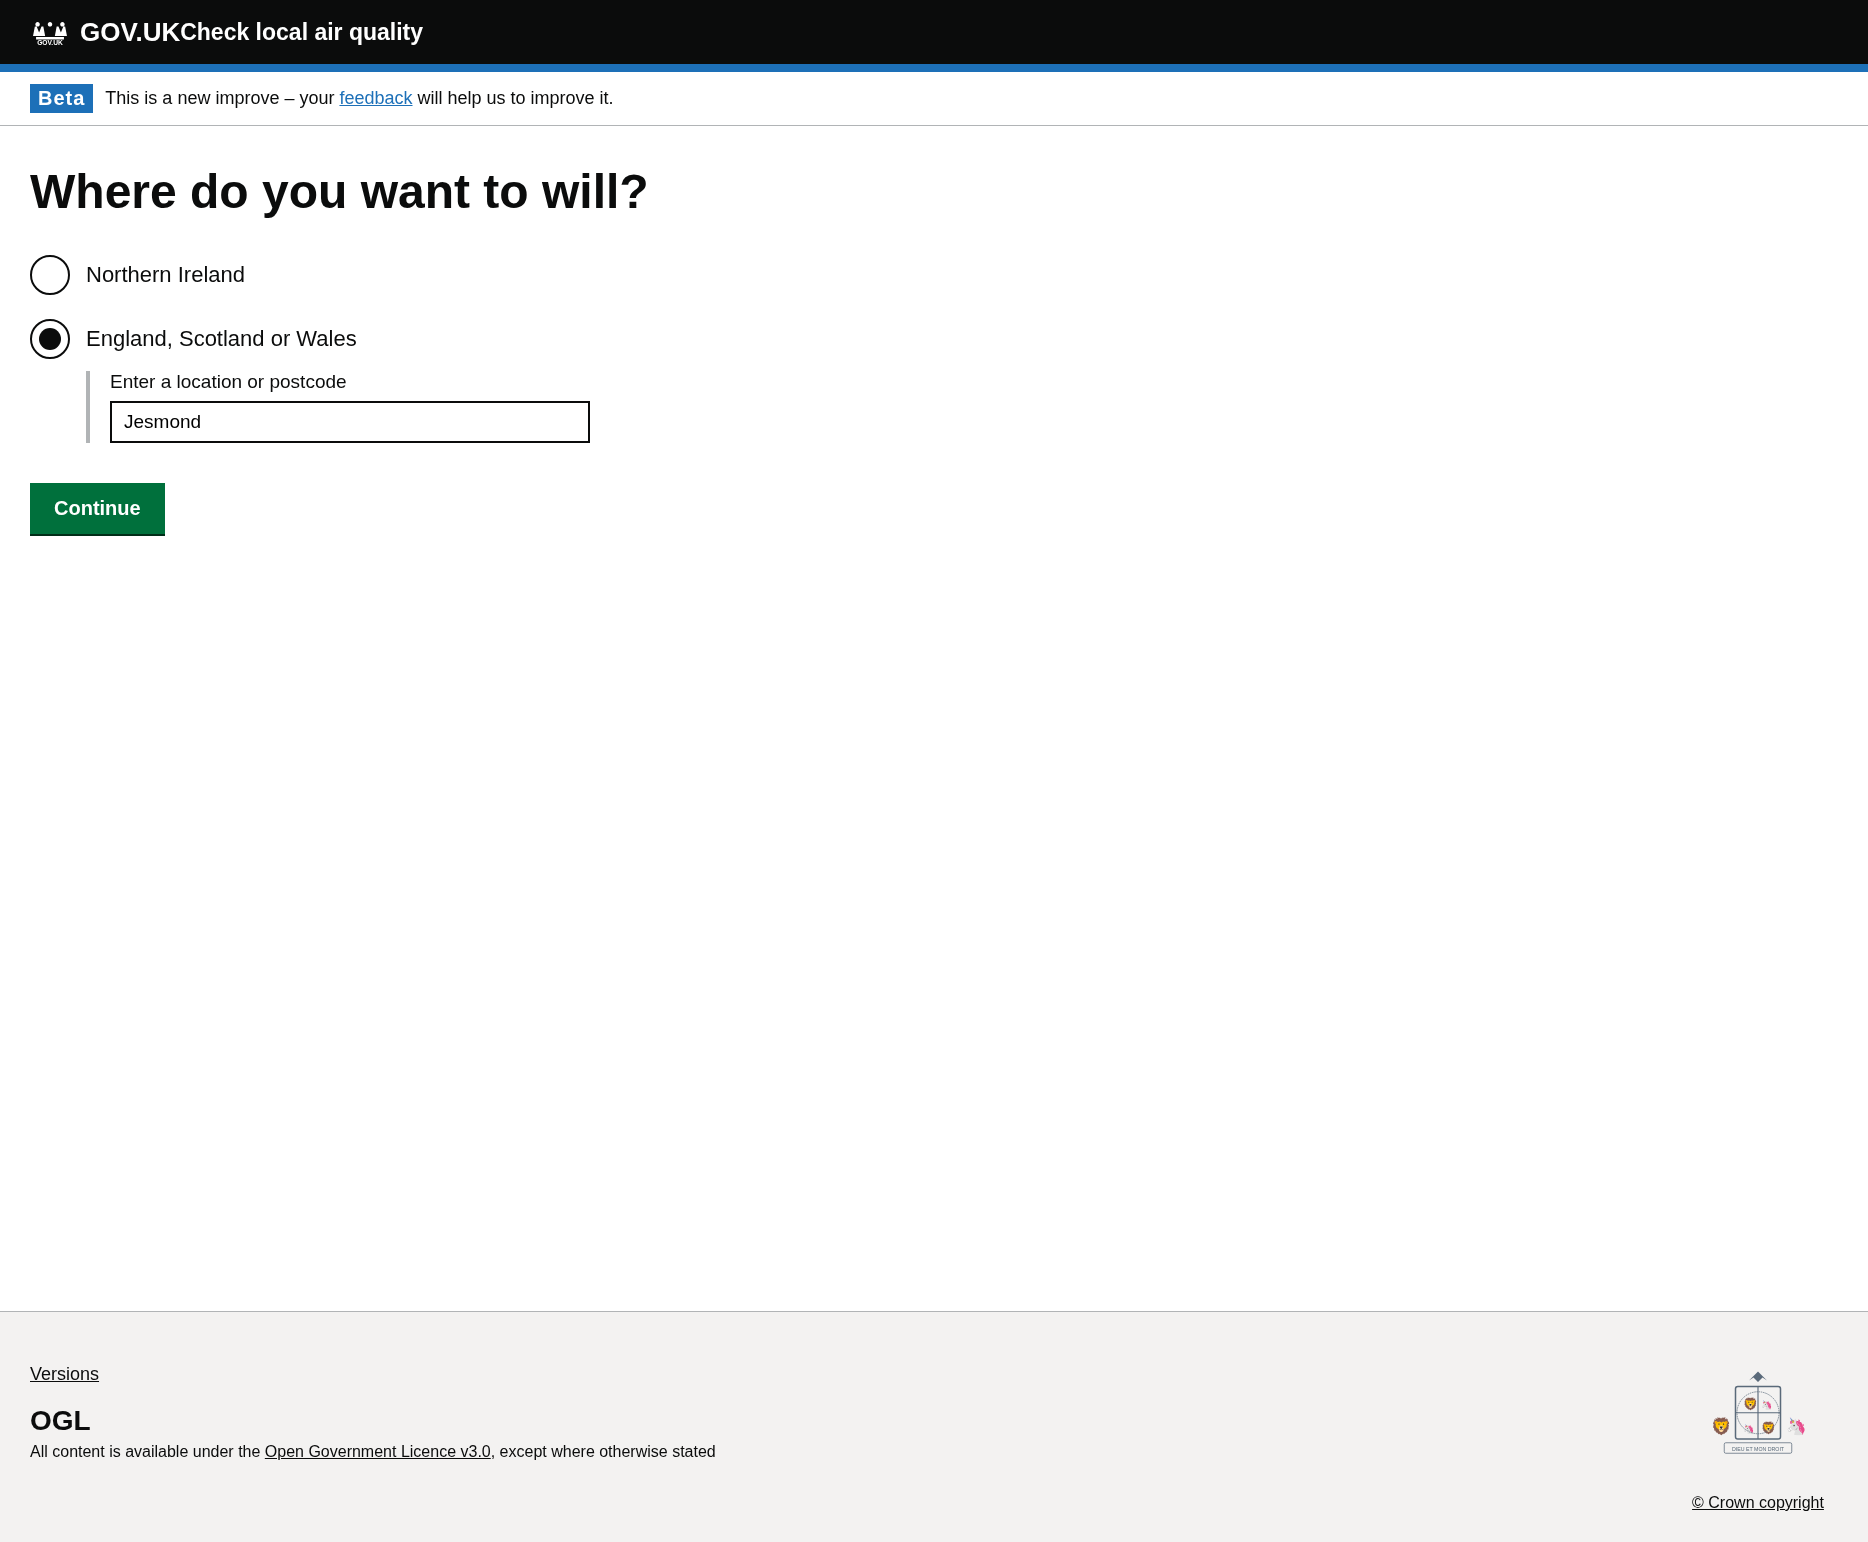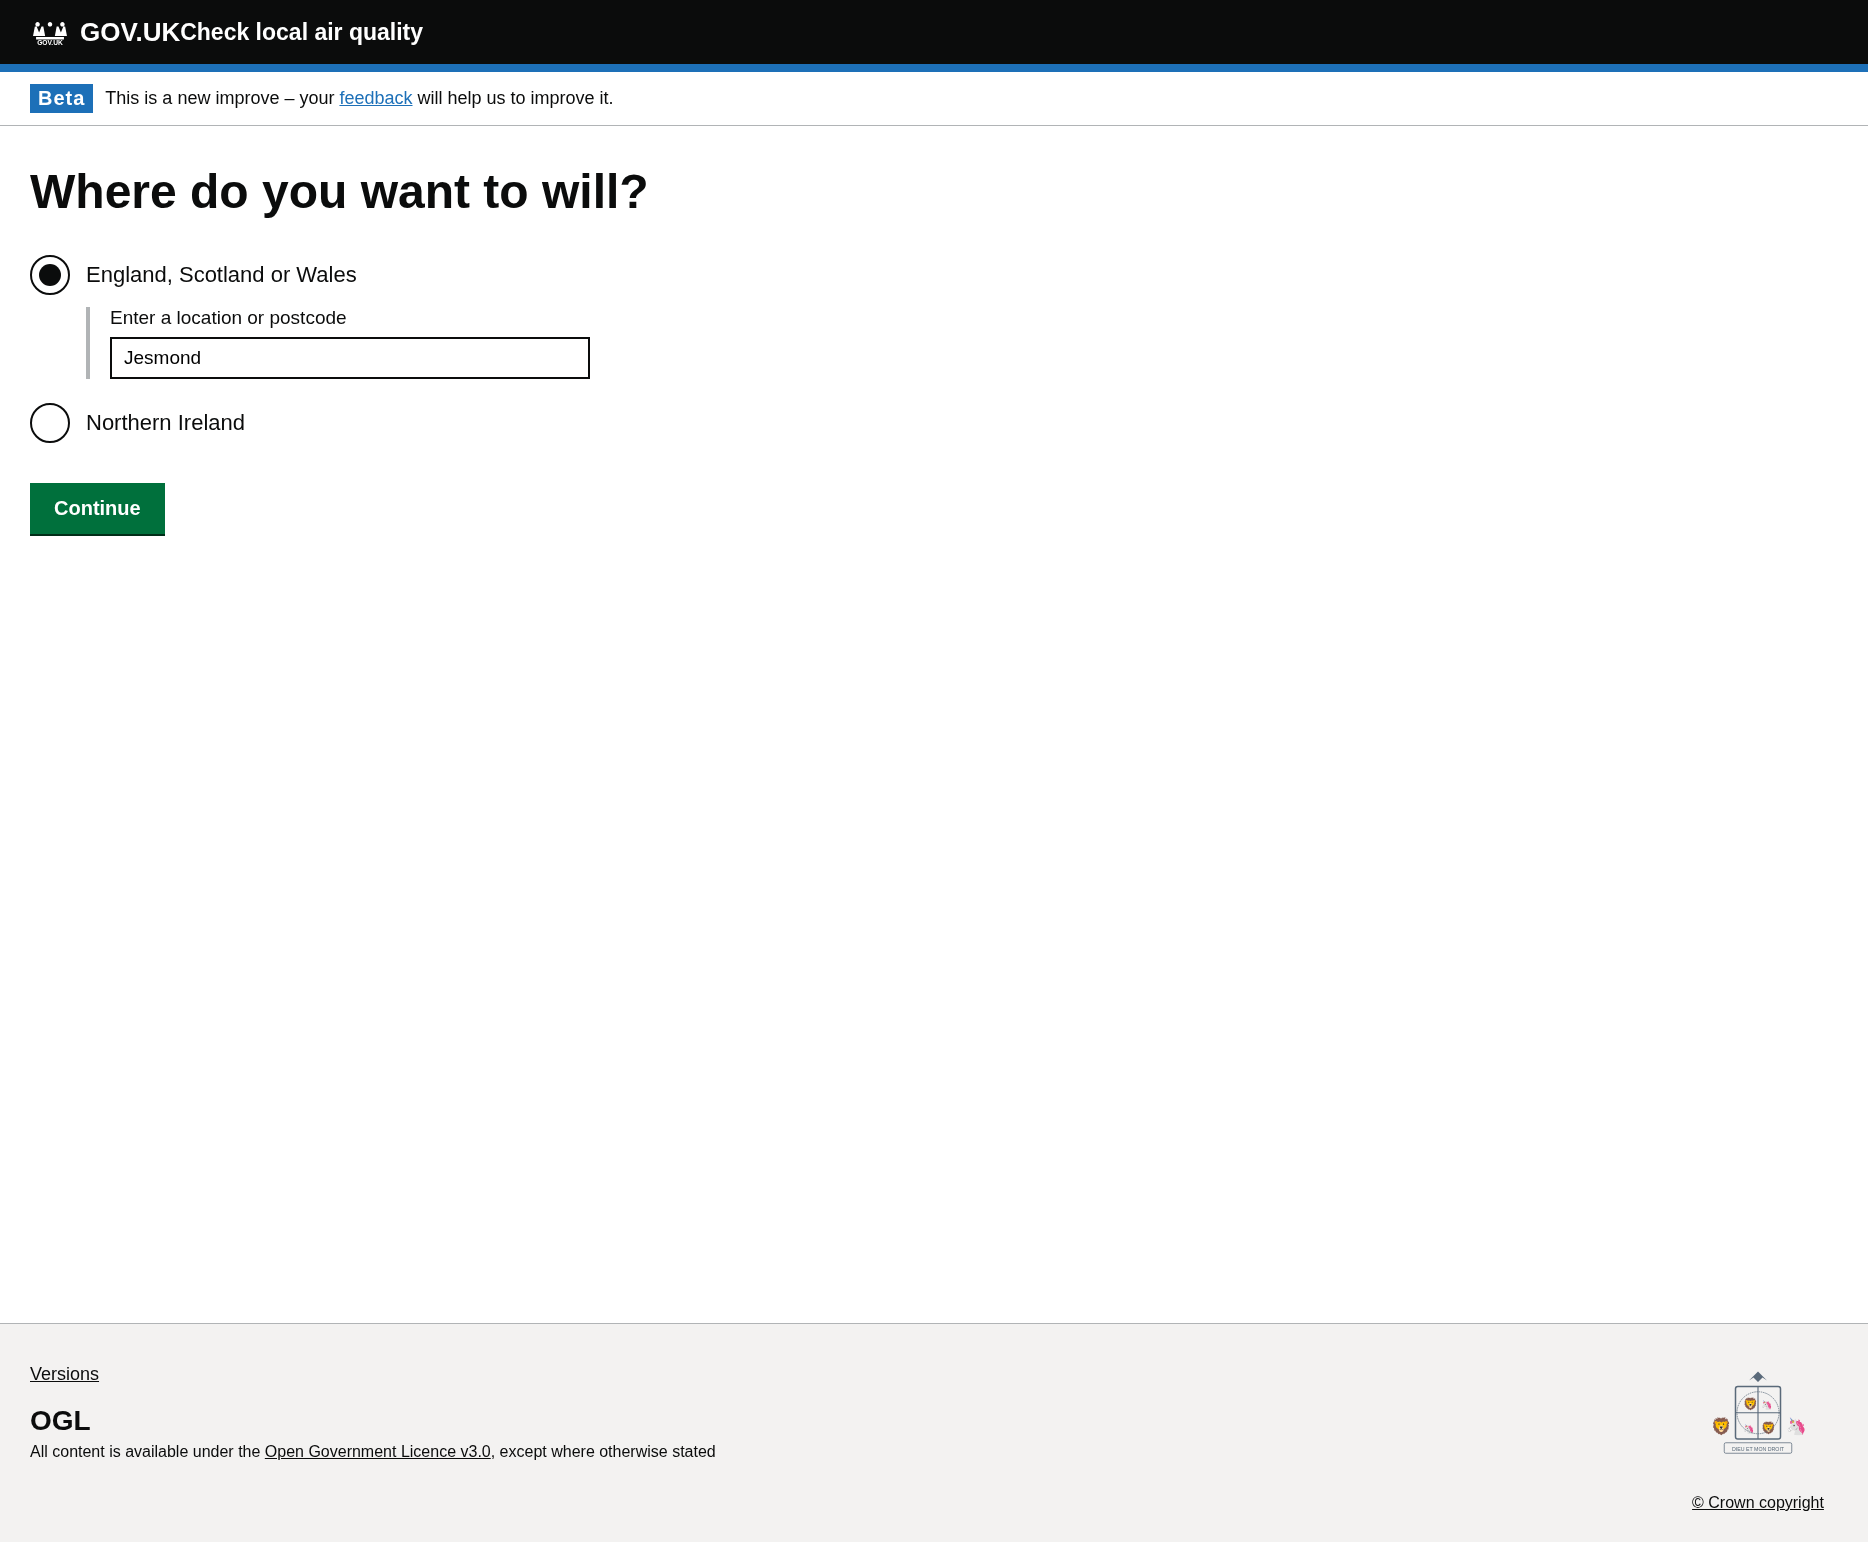--- a/index.html
+++ b/index.html
@@ -166,21 +166,21 @@
       font-weight: 700;
       padding: 12px 22px;
       cursor: pointer;
       box-shadow: 0 2px 0 #002d18;
     }
 
     
     .footer {
       background: #f3f2f1;
       border-top: 1px solid #b1b4b6;
-      padding: 40px 30px 30px;
+      padding: 52px 30px 30px;
       display: flex;
       justify-content: space-between;
       align-items: flex-start;
     }
 
     .footer-left {
       display: flex;
       flex-direction: column;
       gap: 20px;
     }
@@ -253,34 +253,34 @@
   </span>
 </div>
 
 <main class="main">
   <h1 class="page-heading">Where do you want to will?</h1>
 
   <div class="radio-group">
 
     <div class="radio-item">
       <label class="radio-label-row">
+        <input type="radio" class="radio-input" name="location" id="northern-ireland" style="">
+        <span class="radio-label-text">Northern Ireland</span>
+      </label>
+    </div>
+
+    <div class="radio-item">
+      <label class="radio-label-row">
         <input type="radio" class="radio-input" name="location" id="england-scotland-wales" checked="" style="">
         <span class="radio-label-text">England, Scotland or Wales</span>
       </label>
       <div class="conditional-reveal">
         <label class="input-label" for="location-input">Enter a location or postcode</label>
         <input type="text" id="location-input" class="text-input" value="Jesmond" style="">
       </div>
-    </div>
-
-    <div class="radio-item">
-      <label class="radio-label-row">
-        <input type="radio" class="radio-input" name="location" id="northern-ireland" style="">
-        <span class="radio-label-text">Northern Ireland</span>
-      </label>
     </div>
 
   </div>
 
   <button class="continue-btn">Continue</button>
 </main>
 
 <footer class="footer">
   <div class="footer-left">
     <a href="#" class="footer-versions-link">Versions</a>

